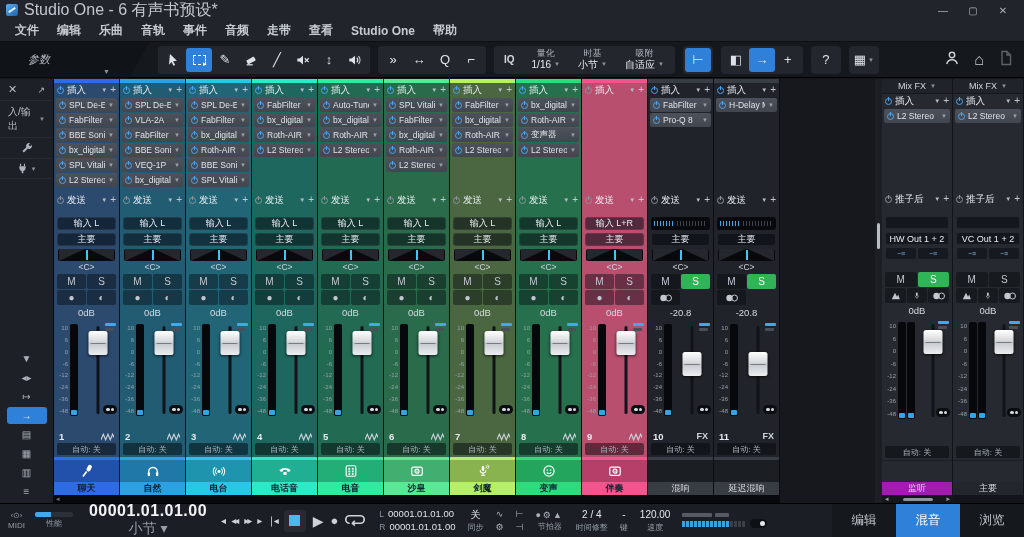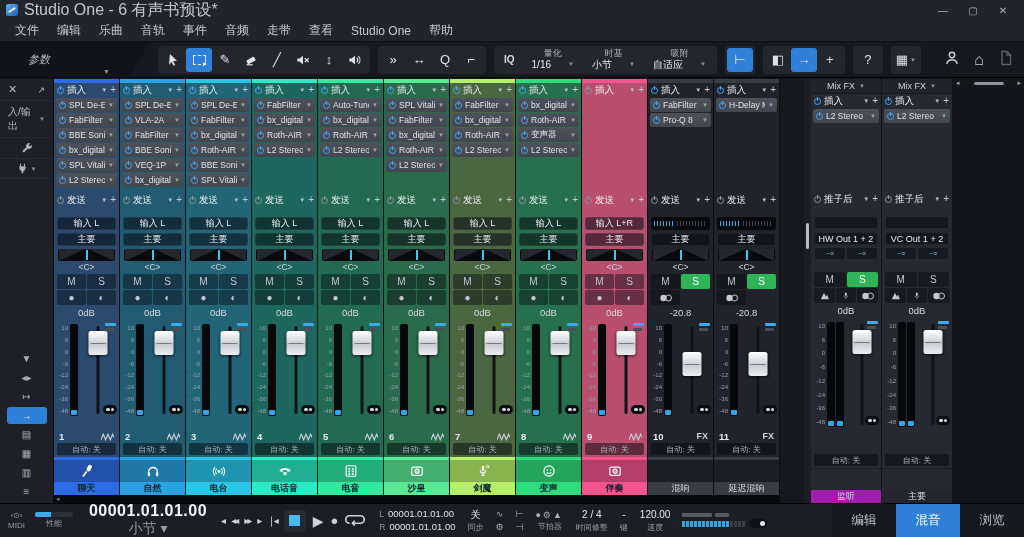--- a/index.html
+++ b/index.html
@@ -10,36 +10,36 @@
   
   #titlebar { height:20px; background:#21252b; display:flex; align-items:center; padding:0 6px; }
   #app-icon { width:12px; height:12px; border-radius:2px; background:linear-gradient(135deg,#5db2ee,#1d5fae); margin-right:6px; position:relative; }
   #app-icon::after { content:""; position:absolute; left:2px; top:5px; right:2px; height:2px; background:#eaf4fd; transform:rotate(-35deg); }
   #title-text { font-size:16px; color:#c2c7ce; }
   #win-controls { margin-left:auto; display:flex; }
   .winbtn { width:30px; height:20px; display:flex; align-items:center; justify-content:center; font-size:10px; color:#aeb3ba; }
 
   
   #menubar { height:22px; background:#21252b; border-bottom:1px solid #0e1013; display:flex; align-items:center; padding-left:6px; }
-  .menu-item { font-size:12px; color:#c6cad1; padding:0 9px; height:100%; display:flex; align-items:center; }
+  .menu-item { font-size:12px; color:#c6cad1; padding:0 9px; height:100%; display:flex; align-items:center;font-weight:bold; }
 
   
   #toolbar { height:36px; background:#15181d; border-bottom:1px solid #000; display:flex; align-items:center; position:relative; }
   #params-panel { width:150px; height:36px; background:#101317; clip-path:polygon(0 0,100% 0,86% 100%,0 100%); display:flex; flex-direction:column; justify-content:center; padding-left:28px; position:relative; flex:0 0 auto; }
   #params-label { font-size:11px; color:#b9bec6;font-style:italic; }
   #params-arrow { position:absolute; right:40px; bottom:3px; font-size:7px; color:#8b9199; }
   .tgroup { display:flex; align-items:center; background:#23262c; border-radius:4px; margin-left:8px; padding:2px; height:28px; }
   .tbtn { width:26px; height:24px; display:flex; align-items:center; justify-content:center; border-radius:3px; color:#dfe3e8; font-size:13px; }
   .tbtn.active { background:#2f80d8; }
   .tbtn svg { width:14px; height:14px; }
   .marquee-box { width:13px; height:10px; border:1px dashed #fff; border-radius:1px; position:relative; }
   .marquee-box::after { content:"▸"; position:absolute; right:-2px; bottom:-4px; font-size:7px; color:#fff; }
   .tdrop { display:flex; flex-direction:column; align-items:center; justify-content:center; padding:0 9px; height:28px; }
   .tdrop .tlab { font-size:9px; color:#aab0b8; line-height:1.2; }
-  .tdrop .tval { font-size:10px; color:#e8ecf0; line-height:1.2; display:flex; align-items:center; gap:17px; }
+  .tdrop .tval { font-size:10px; color:#e8ecf0; line-height:1.2; display:flex; align-items:center; gap:3px; }
   .tdrop .tval i { font-style:normal; font-size:6px; color:#8b9199; }
   .iq { font-size:10px; font-weight:bold; color:#d6dae0; padding:0 8px; }
   #toolbar-right { margin-left:auto; display:flex; align-items:center; padding-right:10px; gap:14px; }
   #toolbar-right svg { width:16px; height:16px; }
   .home-glyph { font-size:16px; color:#c9ced5; }
 
   
   #mixer { position:absolute; top:79px; bottom:34px; left:0; right:0; display:flex; background:#0b0d10; }
   #sidebar { width:54px; background:#1d2026; border-right:1px solid #070809; display:flex; flex-direction:column; flex:0 0 auto; }
   .sbrow { display:flex; align-items:center; justify-content:space-between; padding:4px 8px; border-bottom:1px solid #272b31; color:#b9bfc6; font-size:11px; }
@@ -49,21 +49,21 @@
   #sb-stack { margin-top:auto; display:flex; flex-direction:column; align-items:center; padding-bottom:2px; }
   .sbicon { width:40px; height:17px; display:flex; align-items:center; justify-content:center; font-size:10px; color:#aab0b8; margin:1px 0; border-radius:3px; }
   .sbicon.blue { background:#2f80d8; color:#fff; }
 
   #channels-col { display:flex; flex-direction:column; flex:0 0 auto; }
   #channels { display:flex; flex:1; }
   #hscroll { height:8px; background:#08090c; display:flex; align-items:center; padding-left:2px; font-size:7px; color:#6a7077; }
   #gap { flex:1; background:#16181d; }
   #vscroll { width:7px; background:#1b1e23; position:relative; flex:0 0 auto; }
   #vscroll::after { content:""; position:absolute; left:2px; top:34%; width:3px; height:26px; background:#b9bec5; border-radius:2px; }
-  #masters-col { display:flex; flex-direction:row; flex:0 0 auto; background:#121419; }
+  #masters-col { display:flex; flex-direction:column; flex:0 0 auto; background:#121419; }
   #masters { display:flex; flex:1; }
   #mscroll { height:8px; display:flex; align-items:center; justify-content:space-between; width:71px; padding:0 3px; font-size:7px; color:#9aa0a8; background:#14161a; }
   #mscroll .thumb { width:30px; height:3px; background:#8f959c; border-radius:2px; }
 
   .ch { width:65px; margin-right:1px; background:var(--b); display:flex; flex-direction:column; flex:0 0 auto; }
   .master { width:70px; margin-right:1px; background:#26292f; display:flex; flex-direction:column; flex:0 0 auto; }
   .cbar { height:4px; background:var(--c); flex:0 0 auto; }
   .hdr { height:14px; display:flex; align-items:center; padding:0 3px; gap:3px; font-size:9.5px; color:#e9edf1; flex:0 0 auto; }
   .hdr .sp { flex:1; }
   .hdr .ar { font-size:6px; color:#b8bec6; }

